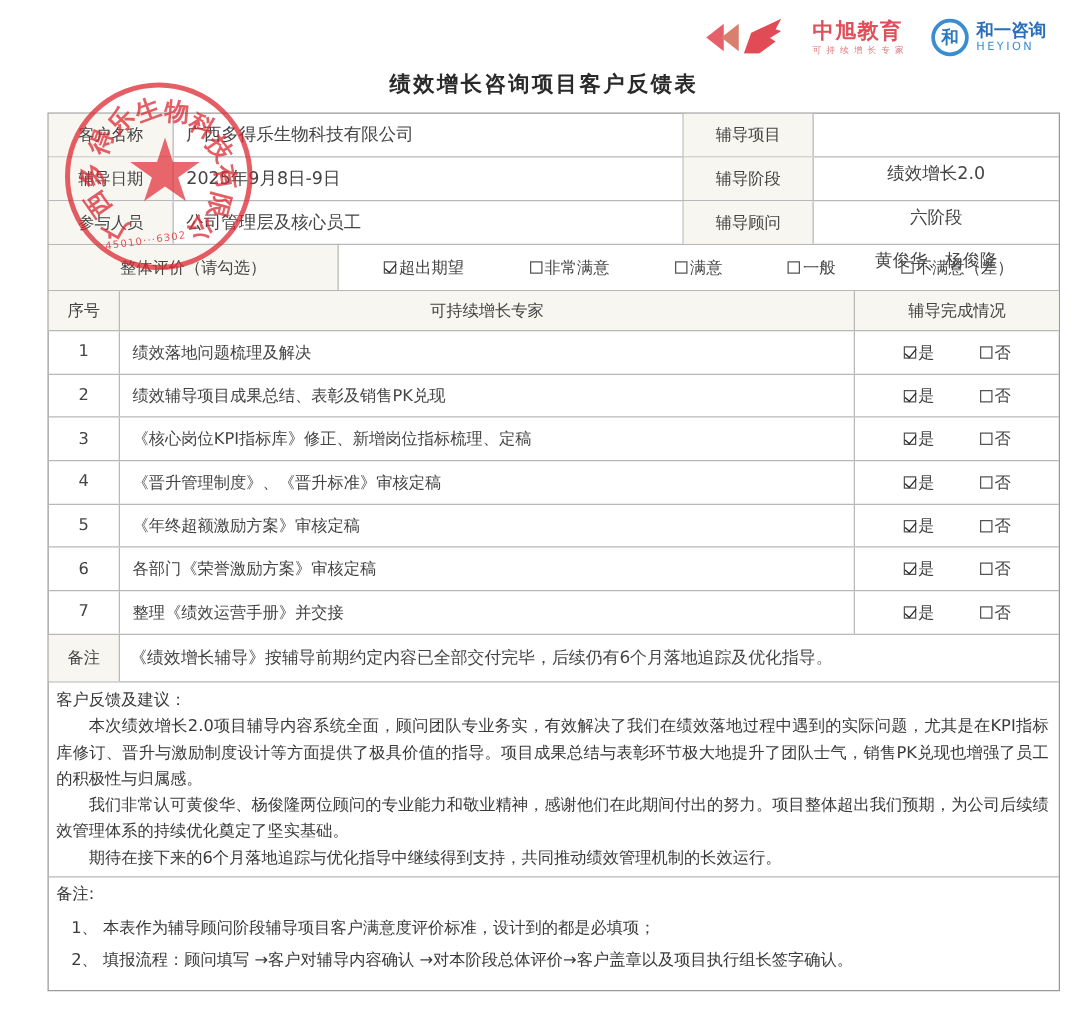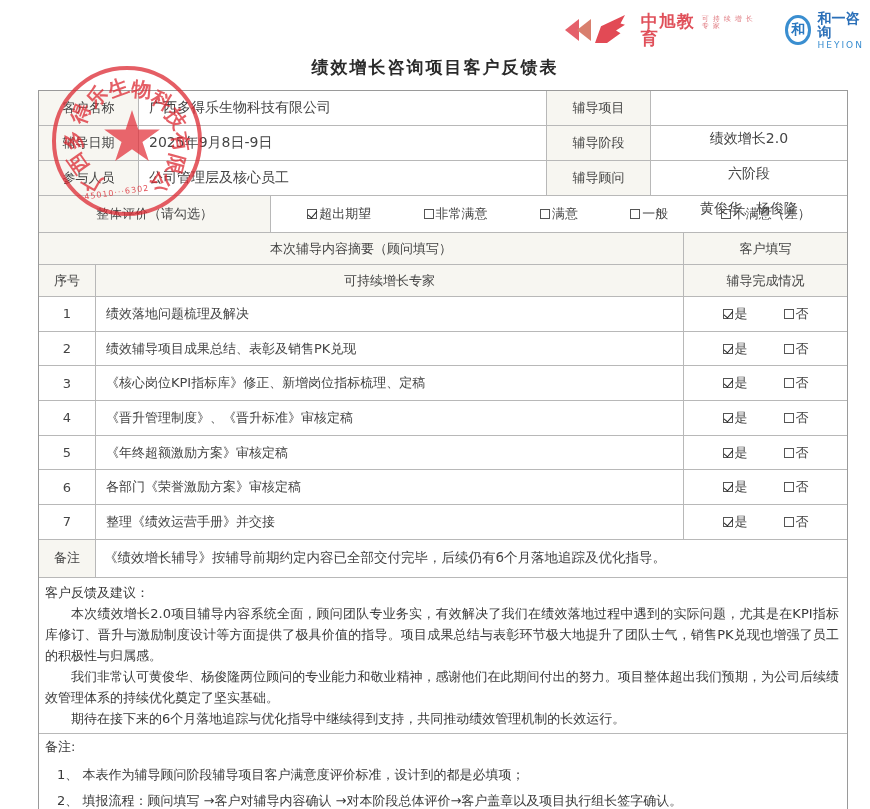--- a/index.html
+++ b/index.html
@@ -4,21 +4,21 @@
 <style>
   * { box-sizing: border-box; margin: 0; padding: 0; }
   html, body { width: 870px; height: 809px; background: #ffffff; overflow: hidden; }
   body { position: relative; font-family: "DejaVu Sans", "Liberation Sans", sans-serif; color: #333; }
 
   .logos { position: absolute; top: 12px; left: 565px; width: 300px; height: 36px; display: flex; align-items: center; }
   .zx-mark { width: 62px; height: 30px; position: relative; }
   .zx-mark .chev { position: absolute; top: 4px; width: 0; height: 0; border-top: 11px solid transparent; border-bottom: 11px solid transparent; border-right: 14px solid #e5606a; }
   .zx-mark .chev.c2 { border-right-color: #d97f6e; }
   .zx-mark .wing { position: absolute; top: 0; left: 30px; width: 30px; height: 28px; background: #e24a55; clip-path: polygon(0 100%, 20% 40%, 100% 0, 85% 30%, 100% 35%, 70% 55%, 85% 65%, 40% 100%); }
-  .zx-text { margin-left: 23px; display: flex; flex-direction: row; line-height: 1; }
+  .zx-text { margin-left: 23px; display: flex; flex-direction: column; line-height: 1; }
   .zx-title { font-size: 17px; color: #e0505a; font-weight: bold; letter-spacing: 1px; }
   .zx-sub { font-size: 7px; color: #e07a80; letter-spacing: 4px; margin-top: 3px; }
   .hy-mark { margin-left: 18px; width: 30px; height: 30px; border-radius: 50%; border: 3px solid #3a8ed0; display: flex; align-items: center; justify-content: center; font-size: 14px; color: #2a78c0; font-weight: bold; }
   .hy-text { margin-left: 6px; display: flex; flex-direction: column; line-height: 1; }
   .hy-title { font-size: 14px; color: #2a6fb8; font-weight: bold; }
   .hy-sub { font-size: 9px; color: #3a8ed0; letter-spacing: 2px; margin-top: 2px; }
 
   .doc-title { position: absolute; top: 56px; left: 0; width: 870px; text-align: center; font-size: 17px; font-weight: bold; color: #2a2a2a; letter-spacing: 2px; }
 
   .sheet { position: absolute; left: 38px; top: 90px; width: 810px; border: 1px solid #9a9a9a; }
@@ -134,24 +134,20 @@
           <span class="box"></span>
           <span>一般</span>
         </label>
       <label class="opt">
           <span class="box"></span>
           <span>不满意（差）</span>
         </label>
     </div>
   </div>
 
-  <div class="row sum-row shade">
-    <div class="cell main">本次辅导内容摘要（顾问填写）</div>
-    <div class="cell side">客户填写</div>
-  </div>
   <div class="row col-row shade">
     <div class="cell seq">序号</div>
     <div class="cell content center">可持续增长专家</div>
     <div class="cell status">辅导完成情况</div>
   </div>
 
   <div class="row item-row">
     <div class="cell seq">1</div>
     <div class="cell content">绩效落地问题梳理及解决</div>
     <div class="cell status">

